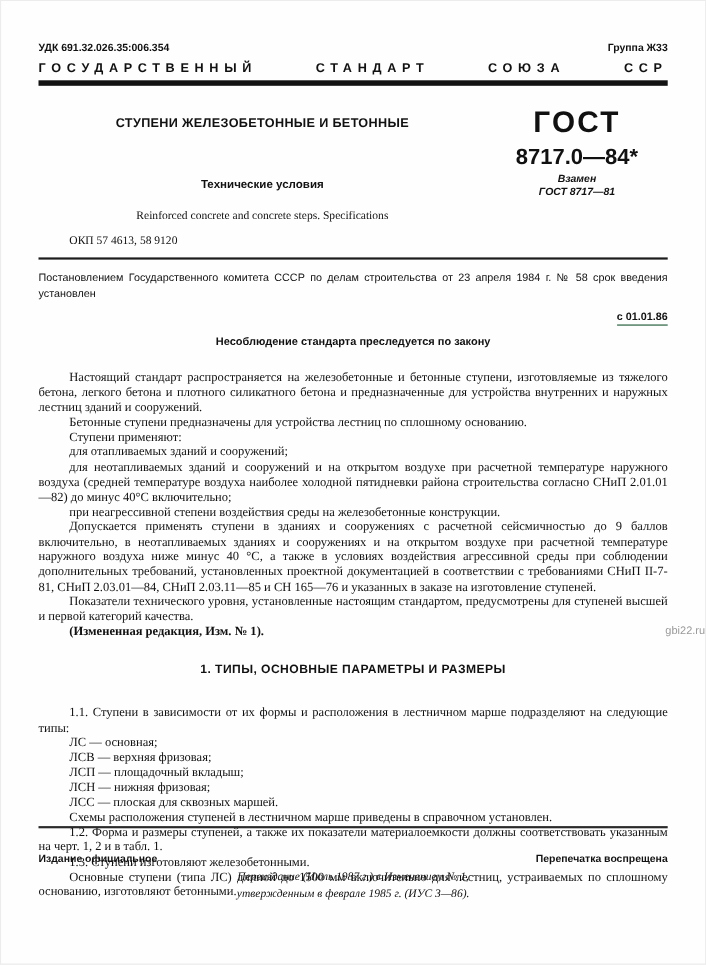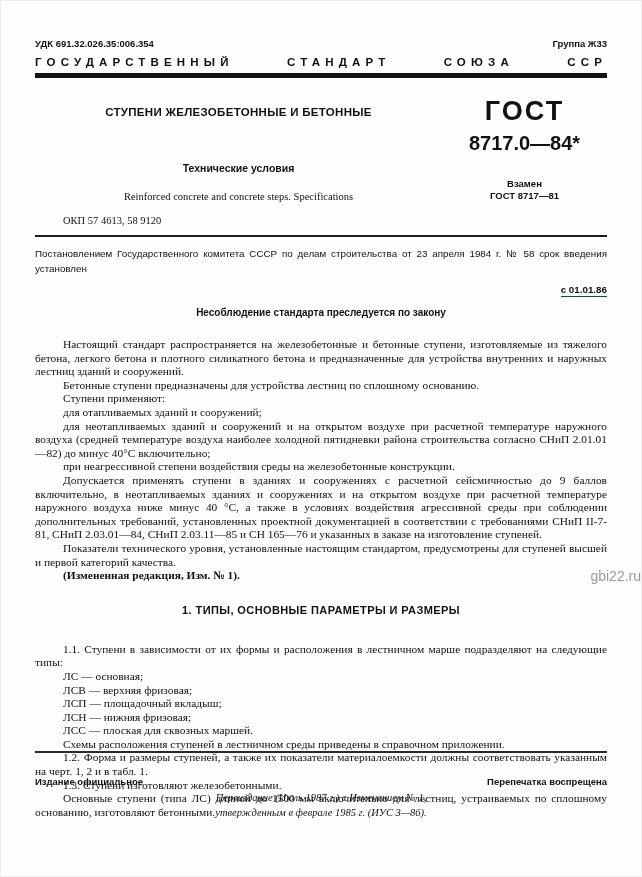--- a/index.html
+++ b/index.html
@@ -89,21 +89,22 @@
     font-weight: bold;
     font-size: 20px;
     line-height: 1.1;
     margin-top: 7px;
   }
   .replaces {
     font-family: "Liberation Sans", sans-serif;
     font-weight: bold;
     font-size: 9.5px;
     line-height: 1.3;
-    margin-top: 24px;
+    margin-top: 3px;
+    font-style: italic;
   }
   .okp-line {
     font-family: "Liberation Serif", serif;
     font-size: 10.5px;
     text-align: left;
     margin: 12px 0 9px 28px;
   }
   .thin-rule {
     height: 2px;
     background: #1c1c1c;
@@ -186,21 +187,21 @@
     font-size: 10.5px;
     line-height: 1.5;
     text-align: center;
     margin-top: 3px;
   }
   .watermark {
     position: absolute;
     right: 1px;
     top: 568px;
     font-family: "Liberation Sans", sans-serif;
-    font-size: 14px;
+    font-size: 10px;
     color: #9a9a9a;
   }
 </style>
 </head>
 <body>
 
 <div class="page">
   <div class="content">
 
     <div class="meta-row">
@@ -250,21 +251,21 @@
 
     <h2 class="section-heading">1. ТИПЫ, ОСНОВНЫЕ ПАРАМЕТРЫ И РАЗМЕРЫ</h2>
 
     <div class="body-text">
         <p>1.1. Ступени в зависимости от их формы и расположения в лестничном марше подразделяют на следующие типы:</p>
         <p>ЛС — основная;</p>
         <p>ЛСВ — верхняя фризовая;</p>
         <p>ЛСП — площадочный вкладыш;</p>
         <p>ЛСН — нижняя фризовая;</p>
         <p>ЛСС — плоская для сквозных маршей.</p>
-        <p>Схемы расположения ступеней в лестничном среды приведены в справочном приложении.</p>
+        <p>Схемы расположения ступеней в лестничном марше приведены в справочном установлен.</p>
         <p>1.2. Форма и размеры ступеней, а также их показатели материалоемкости должны соответствовать указанным на черт. 1, 2 и в табл. 1.</p>
         <p>1.3. Ступени изготовляют железобетонными.</p>
         <p>Основные ступени (типа ЛС) длиной до 1500 мм включительно для лестниц, устраиваемых по сплошному основанию, изготовляют бетонными.</p>
       </div>
   </div>
 
   <div class="footer">
     <div class="footer-rule"></div>
     <div class="footer-row">
       <span>Издание официальное</span>

